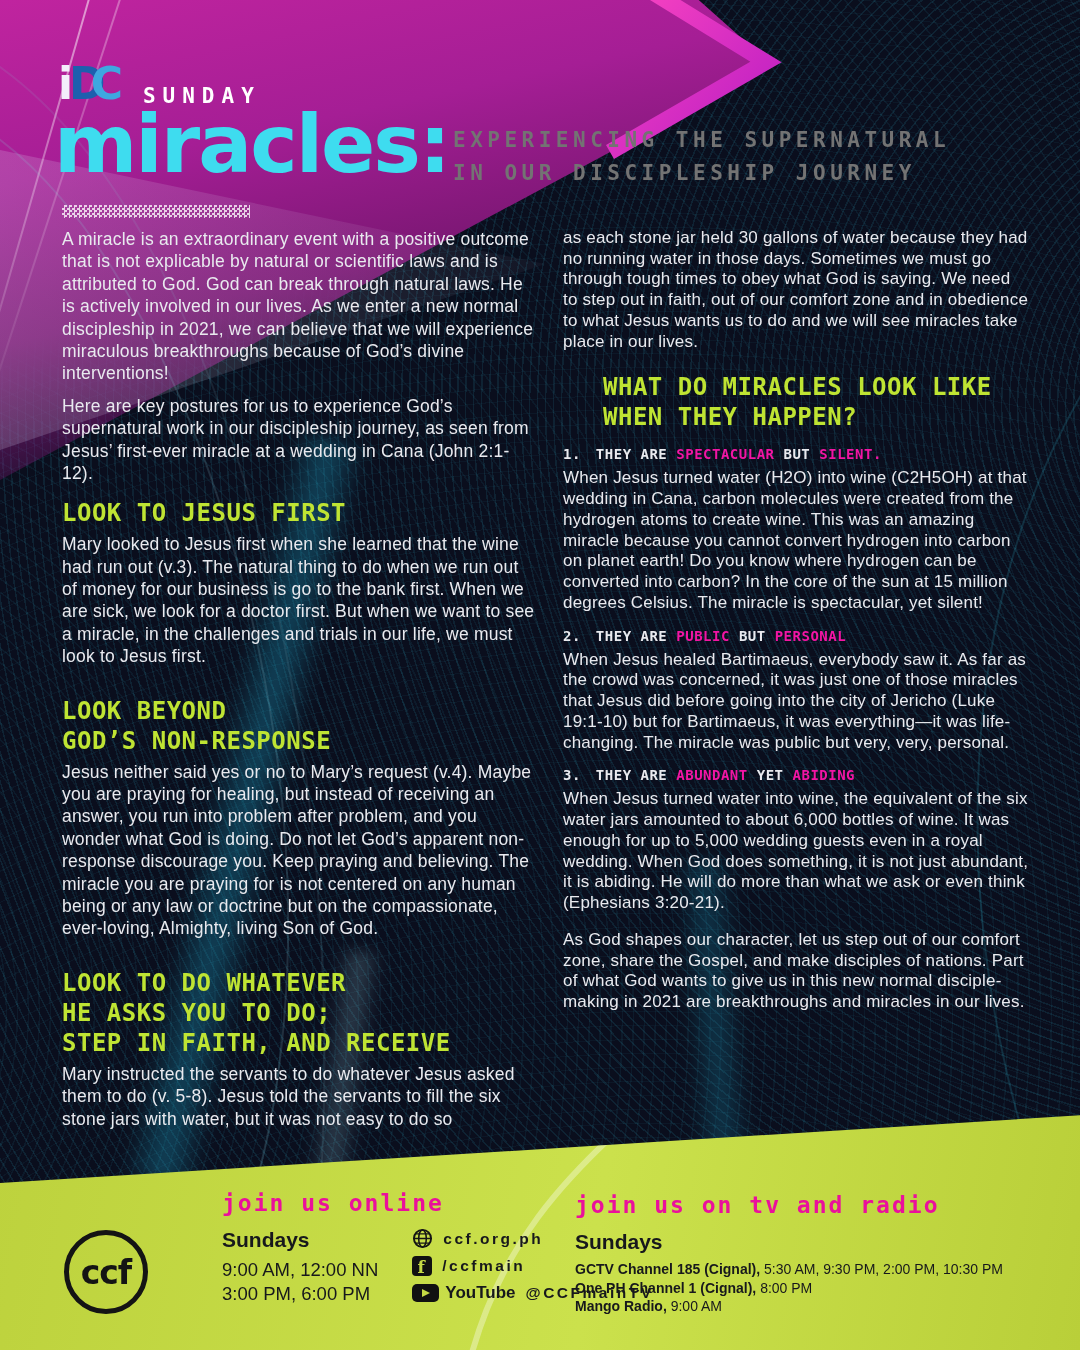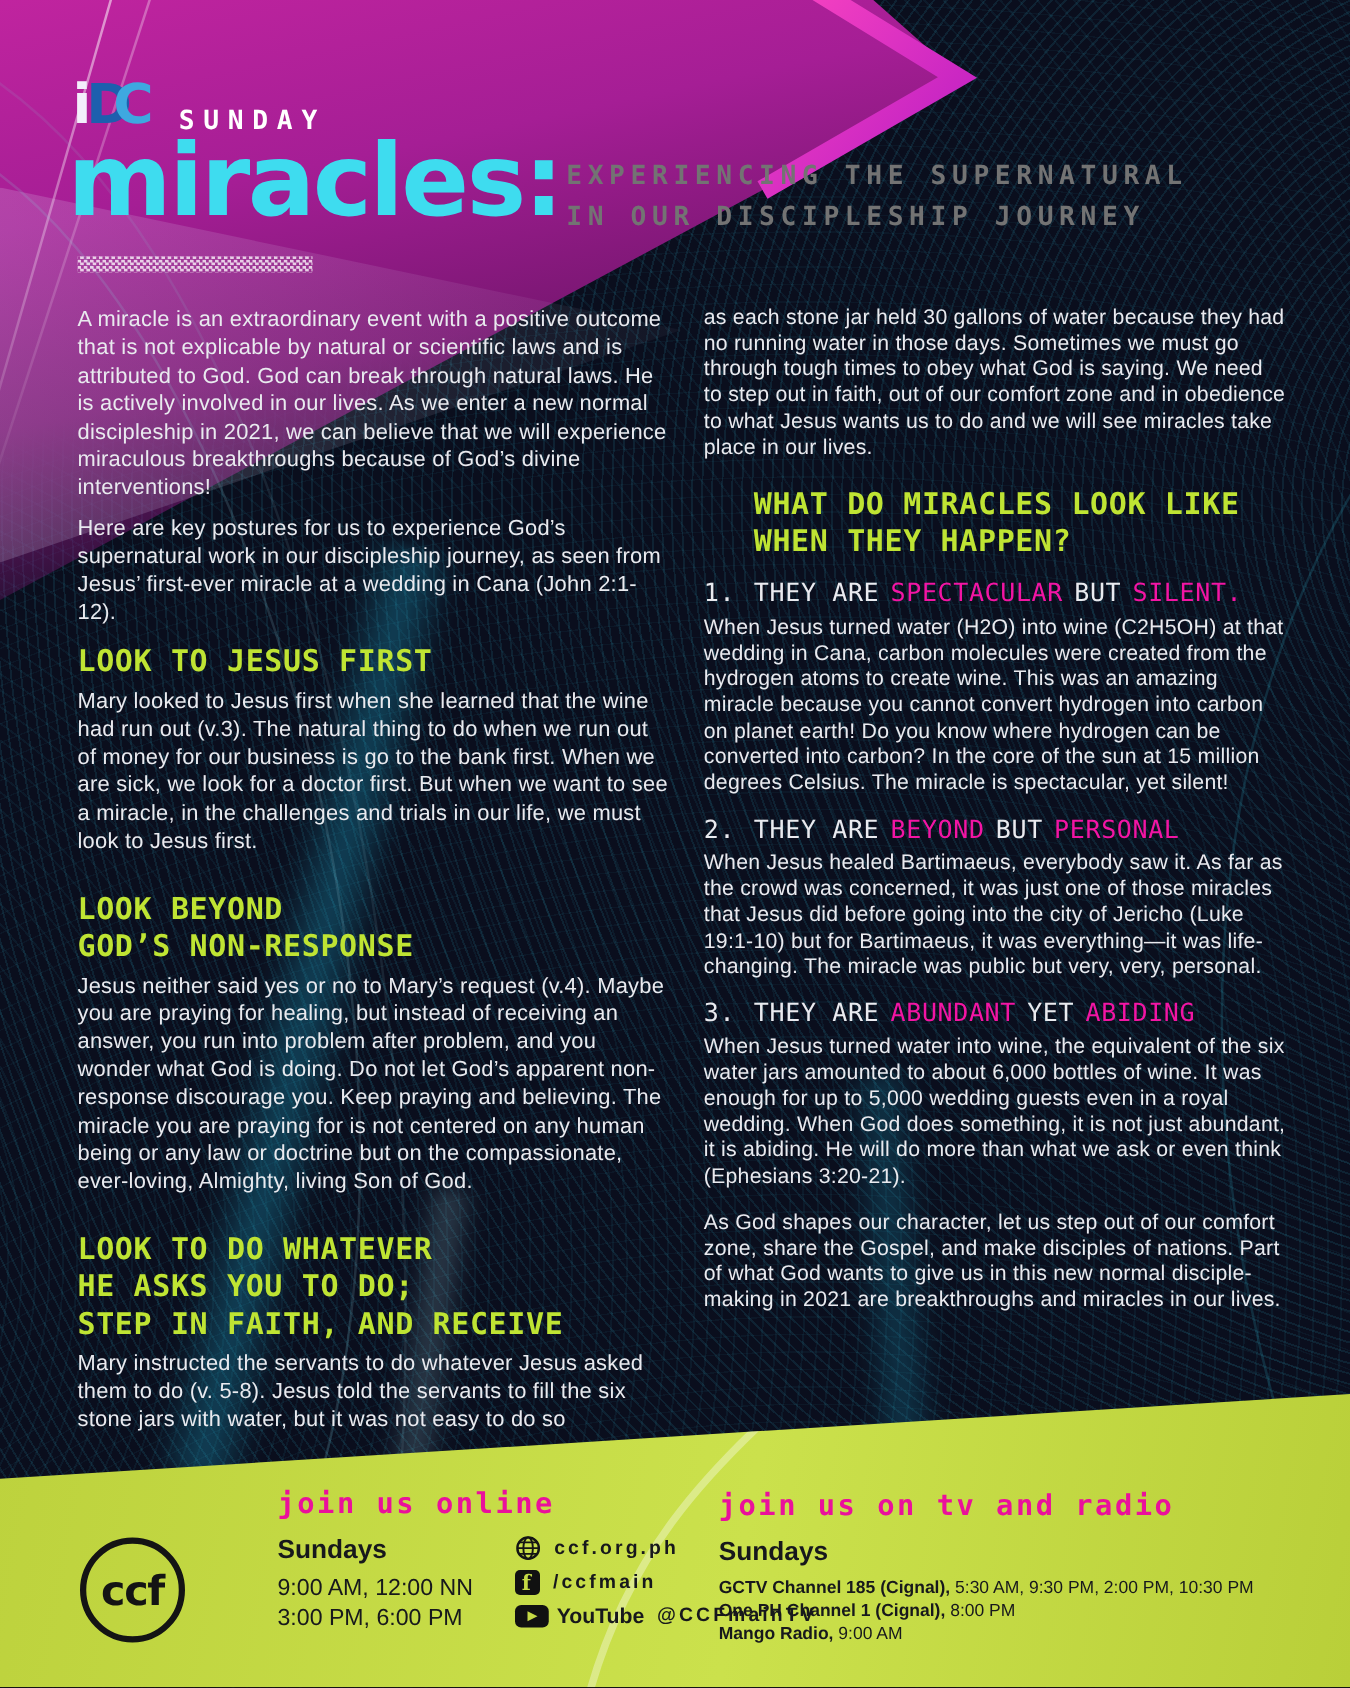--- a/index.html
+++ b/index.html
@@ -42,30 +42,30 @@
     color:#fff;letter-spacing:7px;margin-top:24px;}
   .title{position:absolute;left:54px;top:98px;font-family:"DejaVu Sans",sans-serif;
     font-weight:bold;font-size:80px;letter-spacing:-2px;color:#3edcef;}
   .subtitle{position:absolute;left:453px;top:124px;font-family:"DejaVu Sans Mono",monospace;
     font-weight:bold;font-size:21px;color:#737373;letter-spacing:4.5px;line-height:1.55;white-space:nowrap;}
   .divider{position:absolute;left:62px;top:205px;width:188px;height:13px;opacity:.8;
     background-image:repeating-conic-gradient(rgba(255,255,255,.95) 0% 25%,transparent 25% 50%);
     background-size:5px 5px;}
 
   
-  .col{position:absolute;top:244px;color:#e9eaef;}
+  .col{position:absolute;top:228px;color:#e9eaef;}
   .col-left{left:62px;width:474px;font-size:17.5px;line-height:1.28;}
   .col-right{left:563px;width:466px;font-size:17px;line-height:1.22;}
   .col p{margin:0 0 10px 0;letter-spacing:.2px;}
   .h-green{font-family:"DejaVu Sans Mono",monospace;font-weight:bold;font-size:24px;
     line-height:1.25;color:#bfe433;letter-spacing:.5px;}
   .mt-first{margin-top:14px;margin-bottom:5px;}
   .mt-sec{margin-top:28px;margin-bottom:5px;}
   .mt-q{margin-top:20px;margin-bottom:10px;padding-left:40px;}
-  .point-head{font-family:"DejaVu Sans Mono",monospace;font-weight:normal;font-size:20px;
+  .point-head{font-family:"DejaVu Sans Mono",monospace;font-weight:bold;font-size:14px;
     color:#e9eaef;letter-spacing:.5px;margin:14px 0 5px 0;white-space:nowrap;}
   .point-head .num{margin-right:15px;}
   .point-head .seg{margin-right:9px;}
   .hl{color:#f215a4;}
 
   
   .footer{position:absolute;left:0;top:1108px;width:1080px;height:242px;
     clip-path:polygon(0 31%,100% 3%,100% 100%,0 100%);
     background:linear-gradient(100deg,#bdd23d,#cbe14c 55%,#b9cf39);color:#17181c;}
   .ccf-logo{position:absolute;left:64px;top:122px;width:74px;height:74px;border:5px solid #141414;
@@ -162,21 +162,21 @@
       <div>WHAT DO MIRACLES LOOK LIKE</div>
       <div>WHEN THEY HAPPEN?</div>
     </div>
 
     <div class="point-head">
       <span class="num">1.</span><span class="seg">THEY ARE</span><span class="seg hl">SPECTACULAR</span><span class="seg">BUT</span><span class="hl">SILENT.</span>
     </div>
     <p>When Jesus turned water (H2O) into wine (C2H5OH) at that wedding in Cana, carbon molecules were created from the hydrogen atoms to create wine. This was an amazing miracle because you cannot convert hydrogen into carbon on planet earth! Do you know where hydrogen can be converted into carbon? In the core of the sun at 15 million degrees Celsius. The miracle is spectacular, yet silent!</p>
 
     <div class="point-head">
-      <span class="num">2.</span><span class="seg">THEY ARE</span><span class="seg hl">BEYOND</span><span class="seg">BUT</span><span class="hl">PERSONAL</span>
+      <span class="num">2.</span><span class="seg">THEY ARE</span><span class="seg hl">PUBLIC</span><span class="seg">BUT</span><span class="hl">PERSONAL</span>
     </div>
     <p>When Jesus healed Bartimaeus, everybody saw it. As far as the crowd was concerned, it was just one of those miracles that Jesus did before going into the city of Jericho (Luke 19:1-10) but for Bartimaeus, it was everything—it was life-changing. The miracle was public but very, very, personal.</p>
 
     <div class="point-head">
       <span class="num">3.</span><span class="seg">THEY ARE</span><span class="seg hl">ABUNDANT</span><span class="seg">YET</span><span class="hl">ABIDING</span>
     </div>
     <p>When Jesus turned water into wine, the equivalent of the six water jars amounted to about 6,000 bottles of wine. It was enough for up to 5,000 wedding guests even in a royal wedding. When God does something, it is not just abundant, it is abiding. He will do more than what we ask or even think (Ephesians 3:20-21).</p>
 
     <p style="margin-top:16px">As God shapes our character, let us step out of our comfort zone, share the Gospel, and make disciples of nations. Part of what God wants to give us in this new normal disciple-making in 2021 are breakthroughs and miracles in our lives.</p>
   </div>

